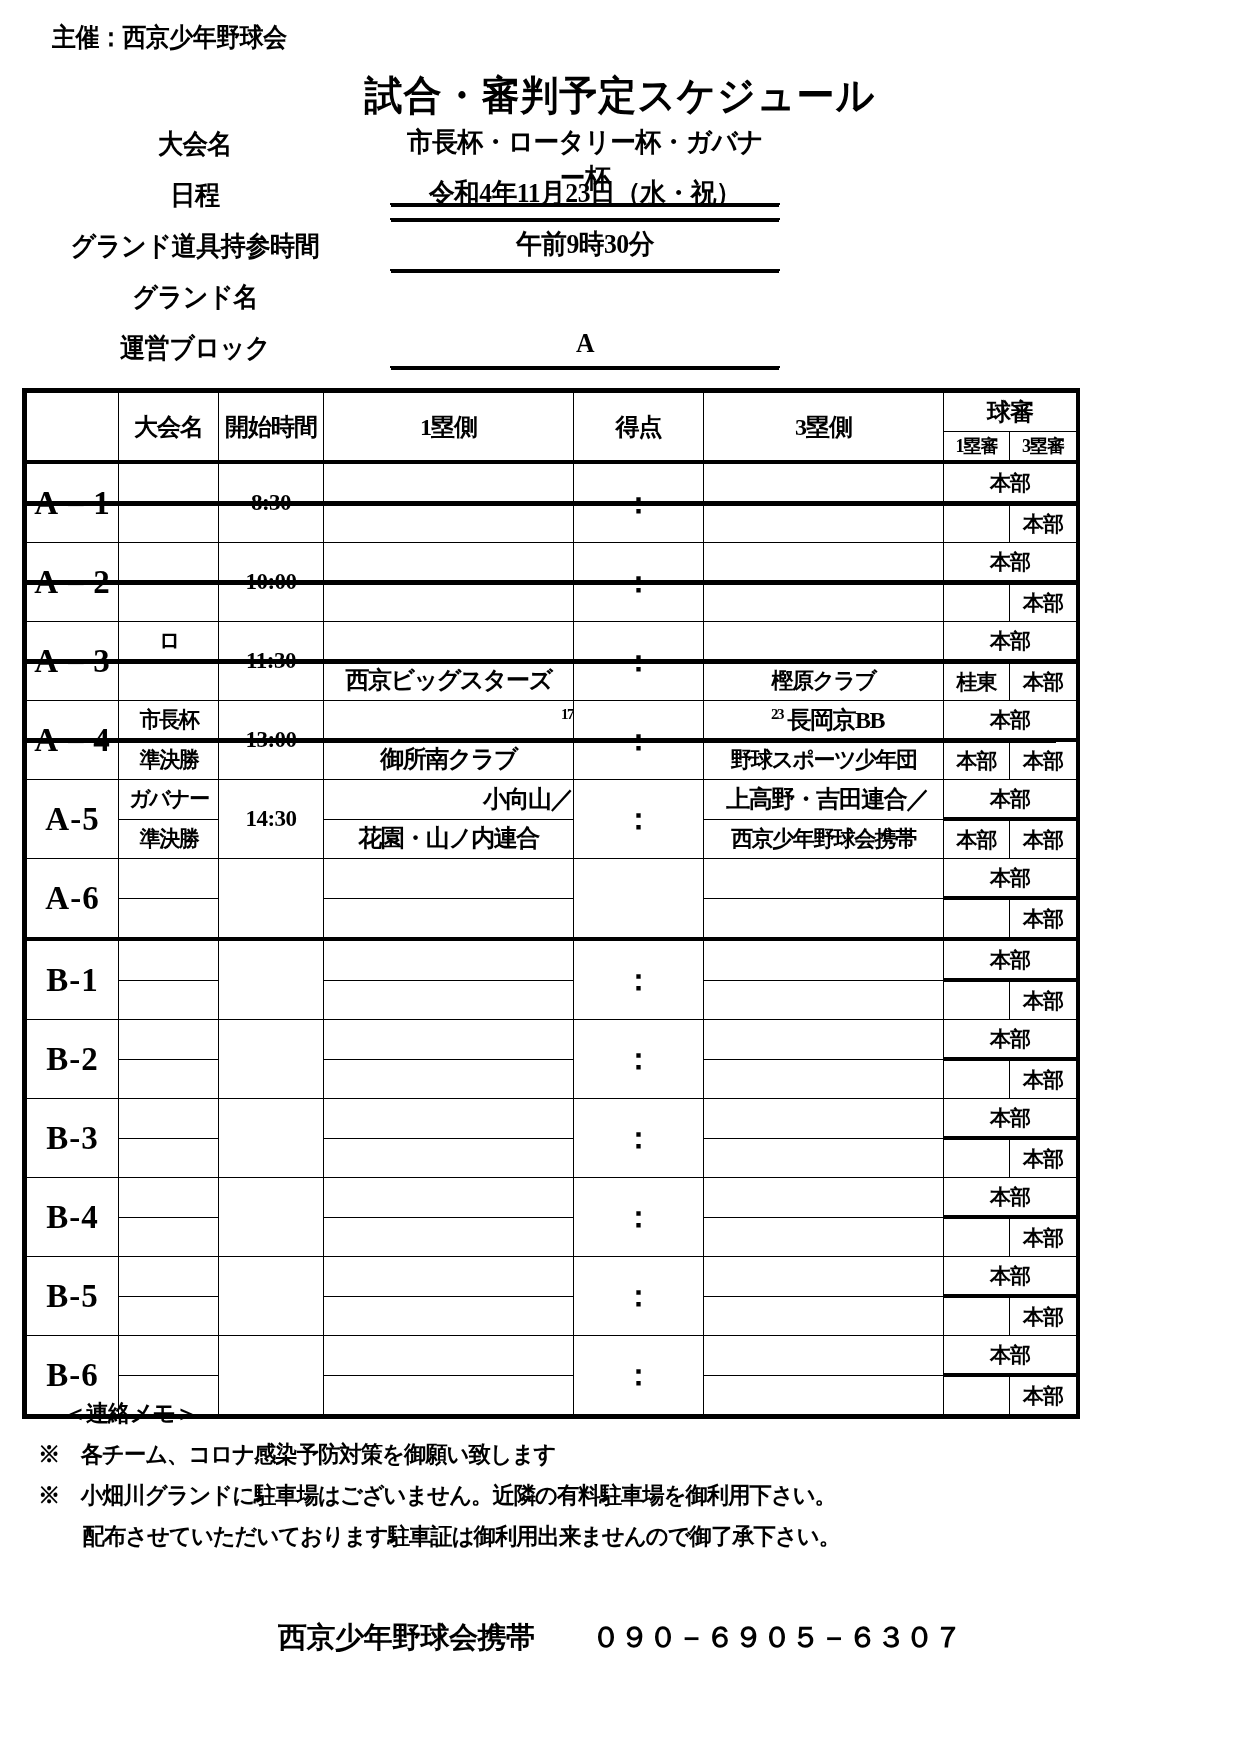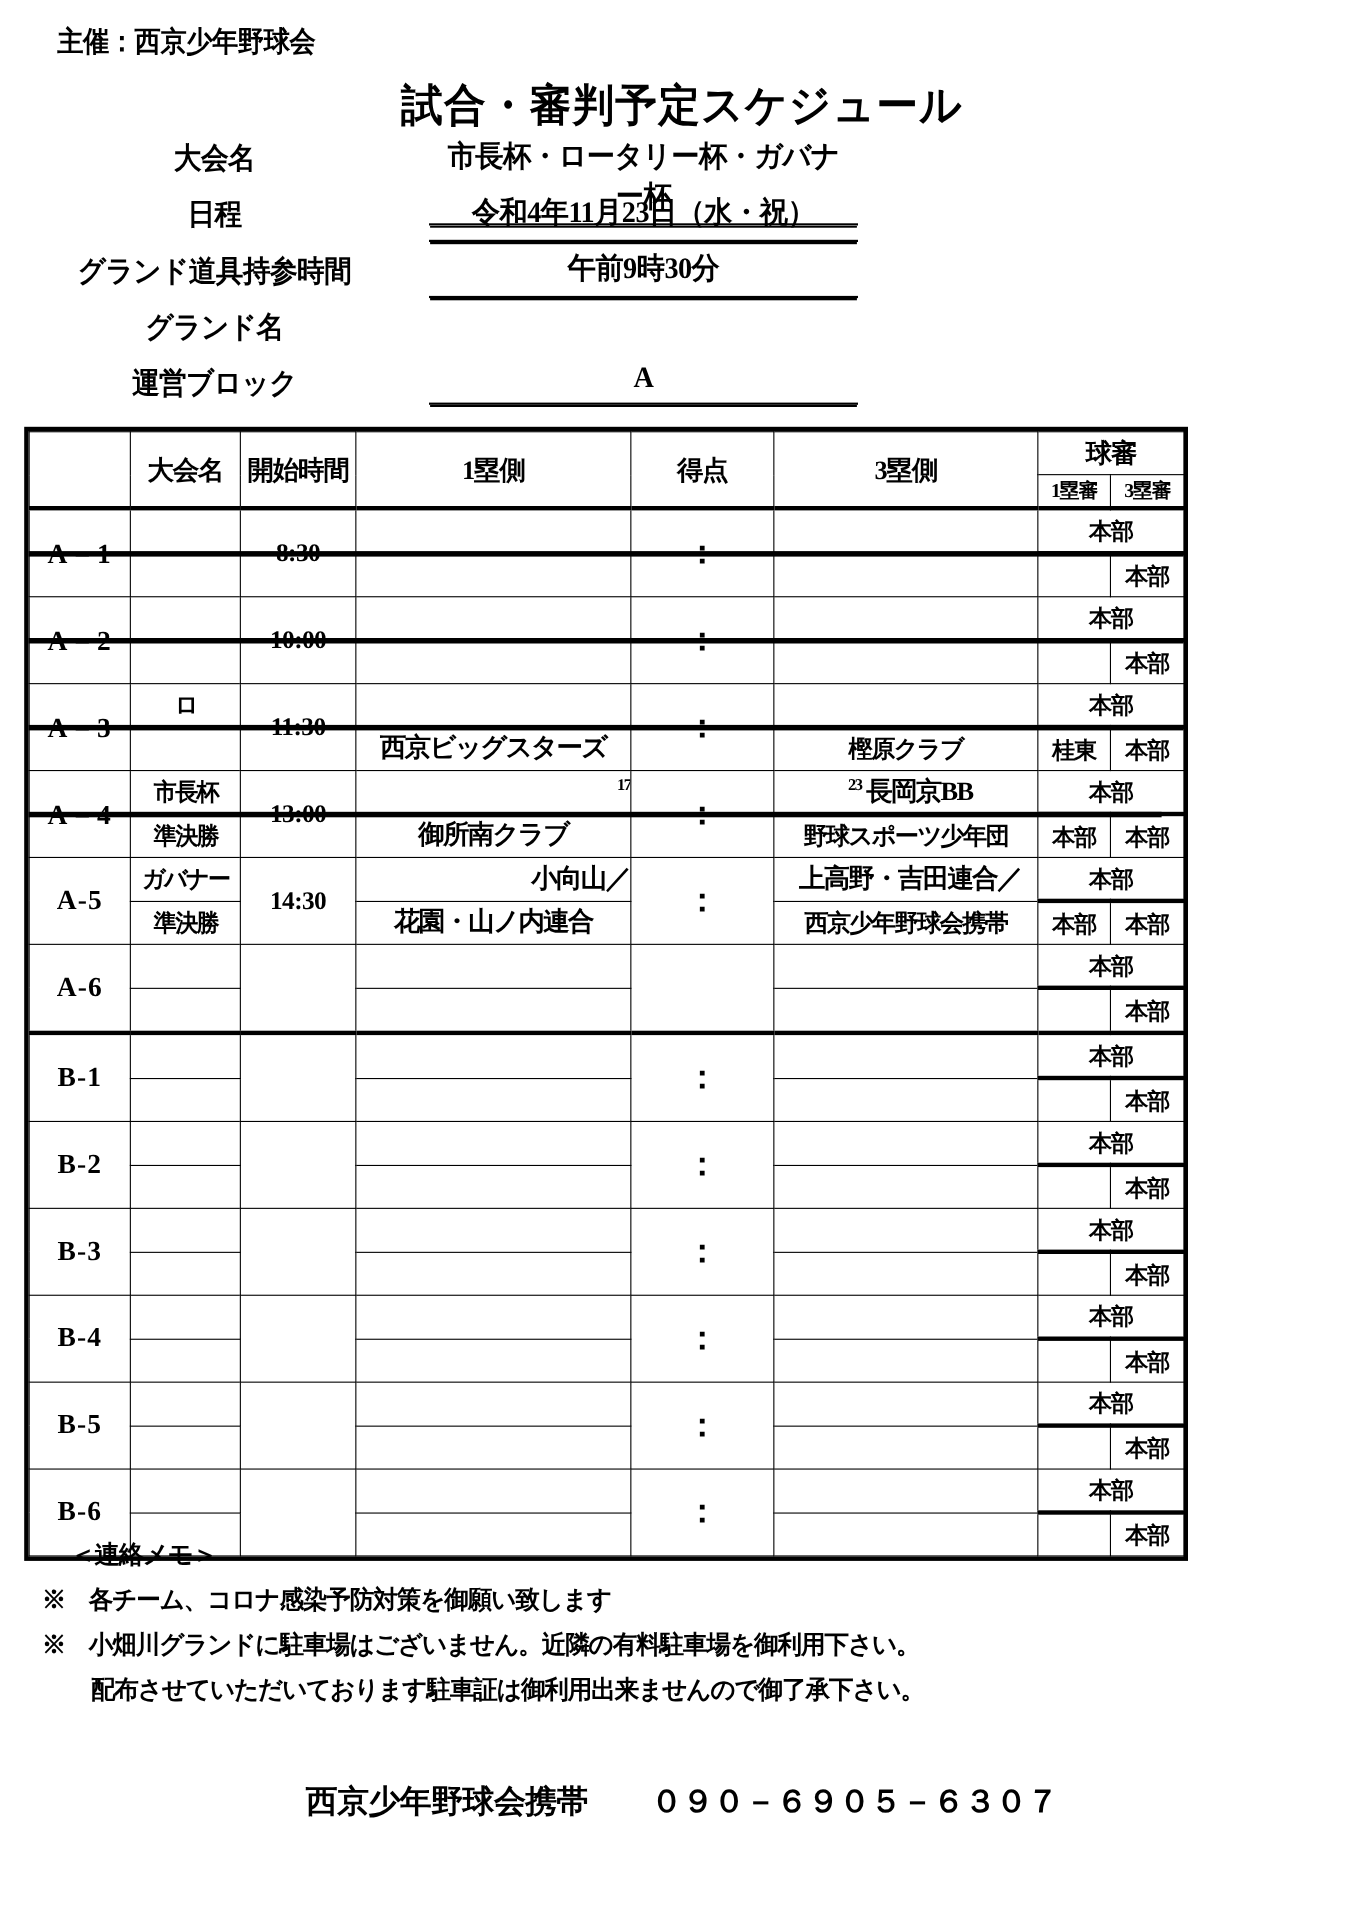--- a/index.html
+++ b/index.html
@@ -138,21 +138,21 @@
   }
   th.h-main {
     font-size: 25px;
   }
   .thick-bottom { border-bottom: 4px solid #000 !important; }
   .thick-top    { border-top: 4px solid #000 !important; }
 
   
   .r-top td, .r-bot td { height: 37px; }
   td.id-cell {
-    font-size: 25px;
+    font-size: 33px;
     letter-spacing: 1px;
     font-weight: bold;
   }
   td.cup-cell {
     font-size: 22px;
     letter-spacing: -1.5px;
     transform: scaleX(0.95);
   }
   td.time-cell {
     font-size: 23px;

